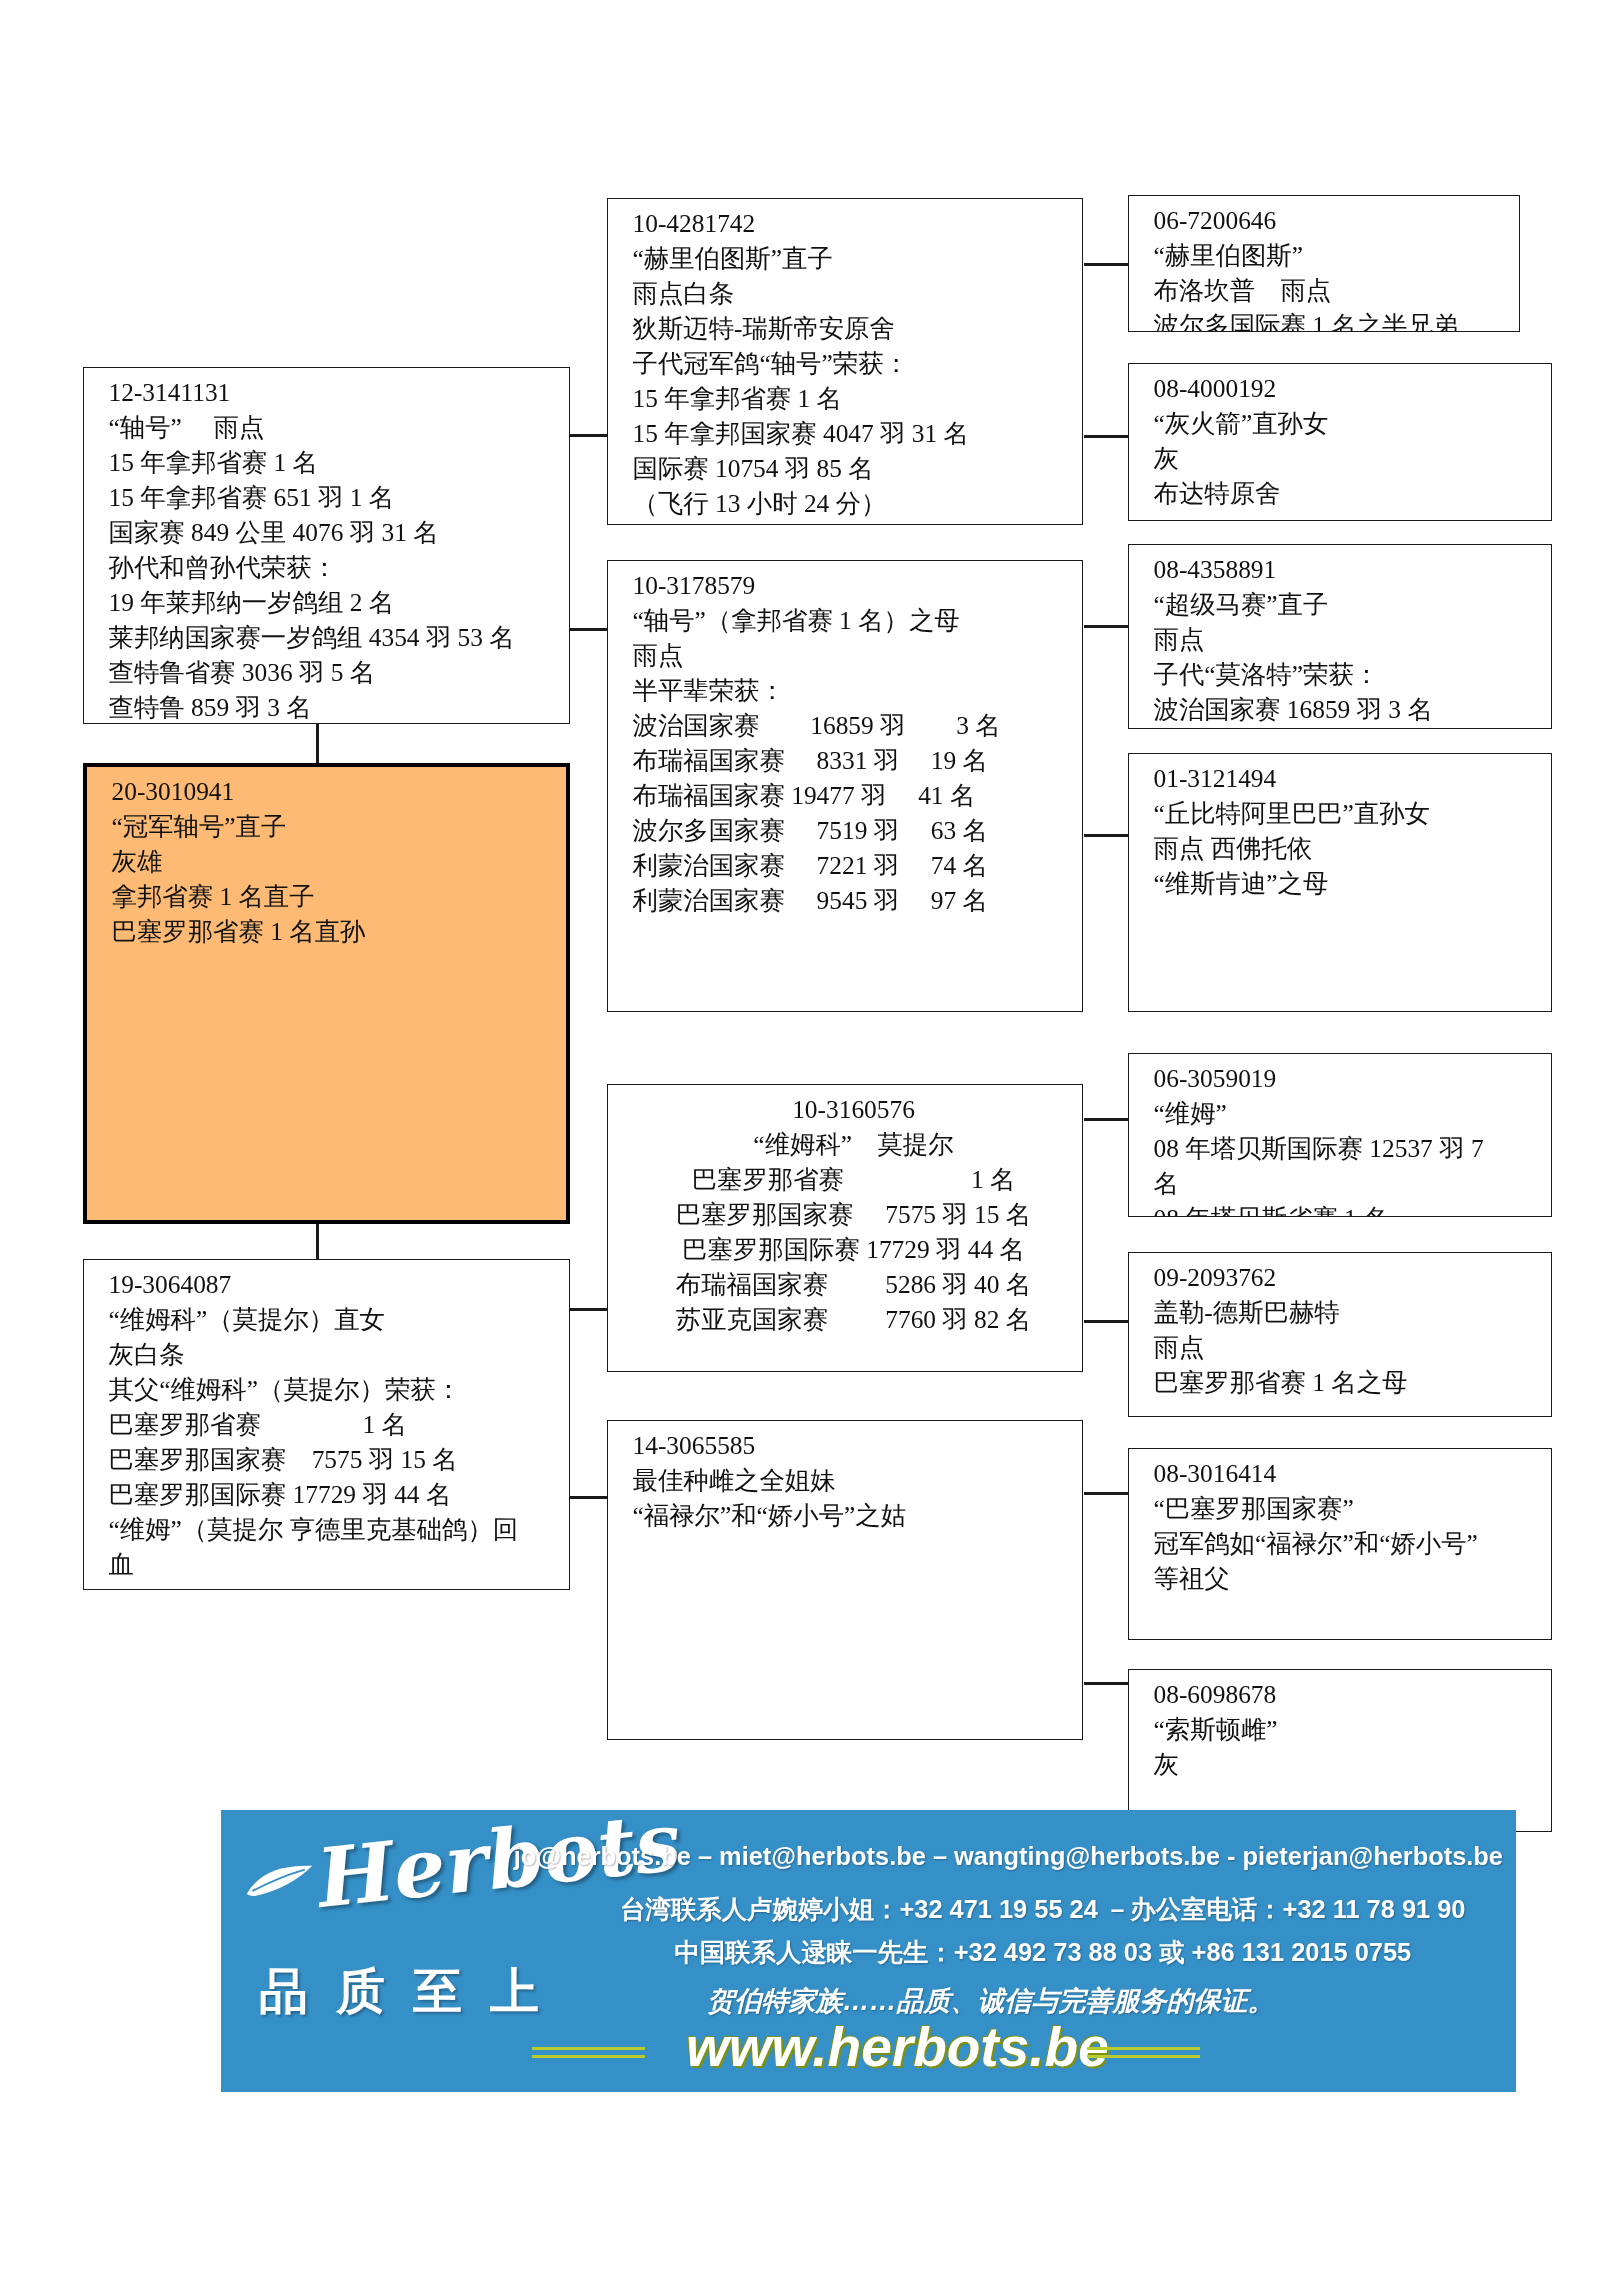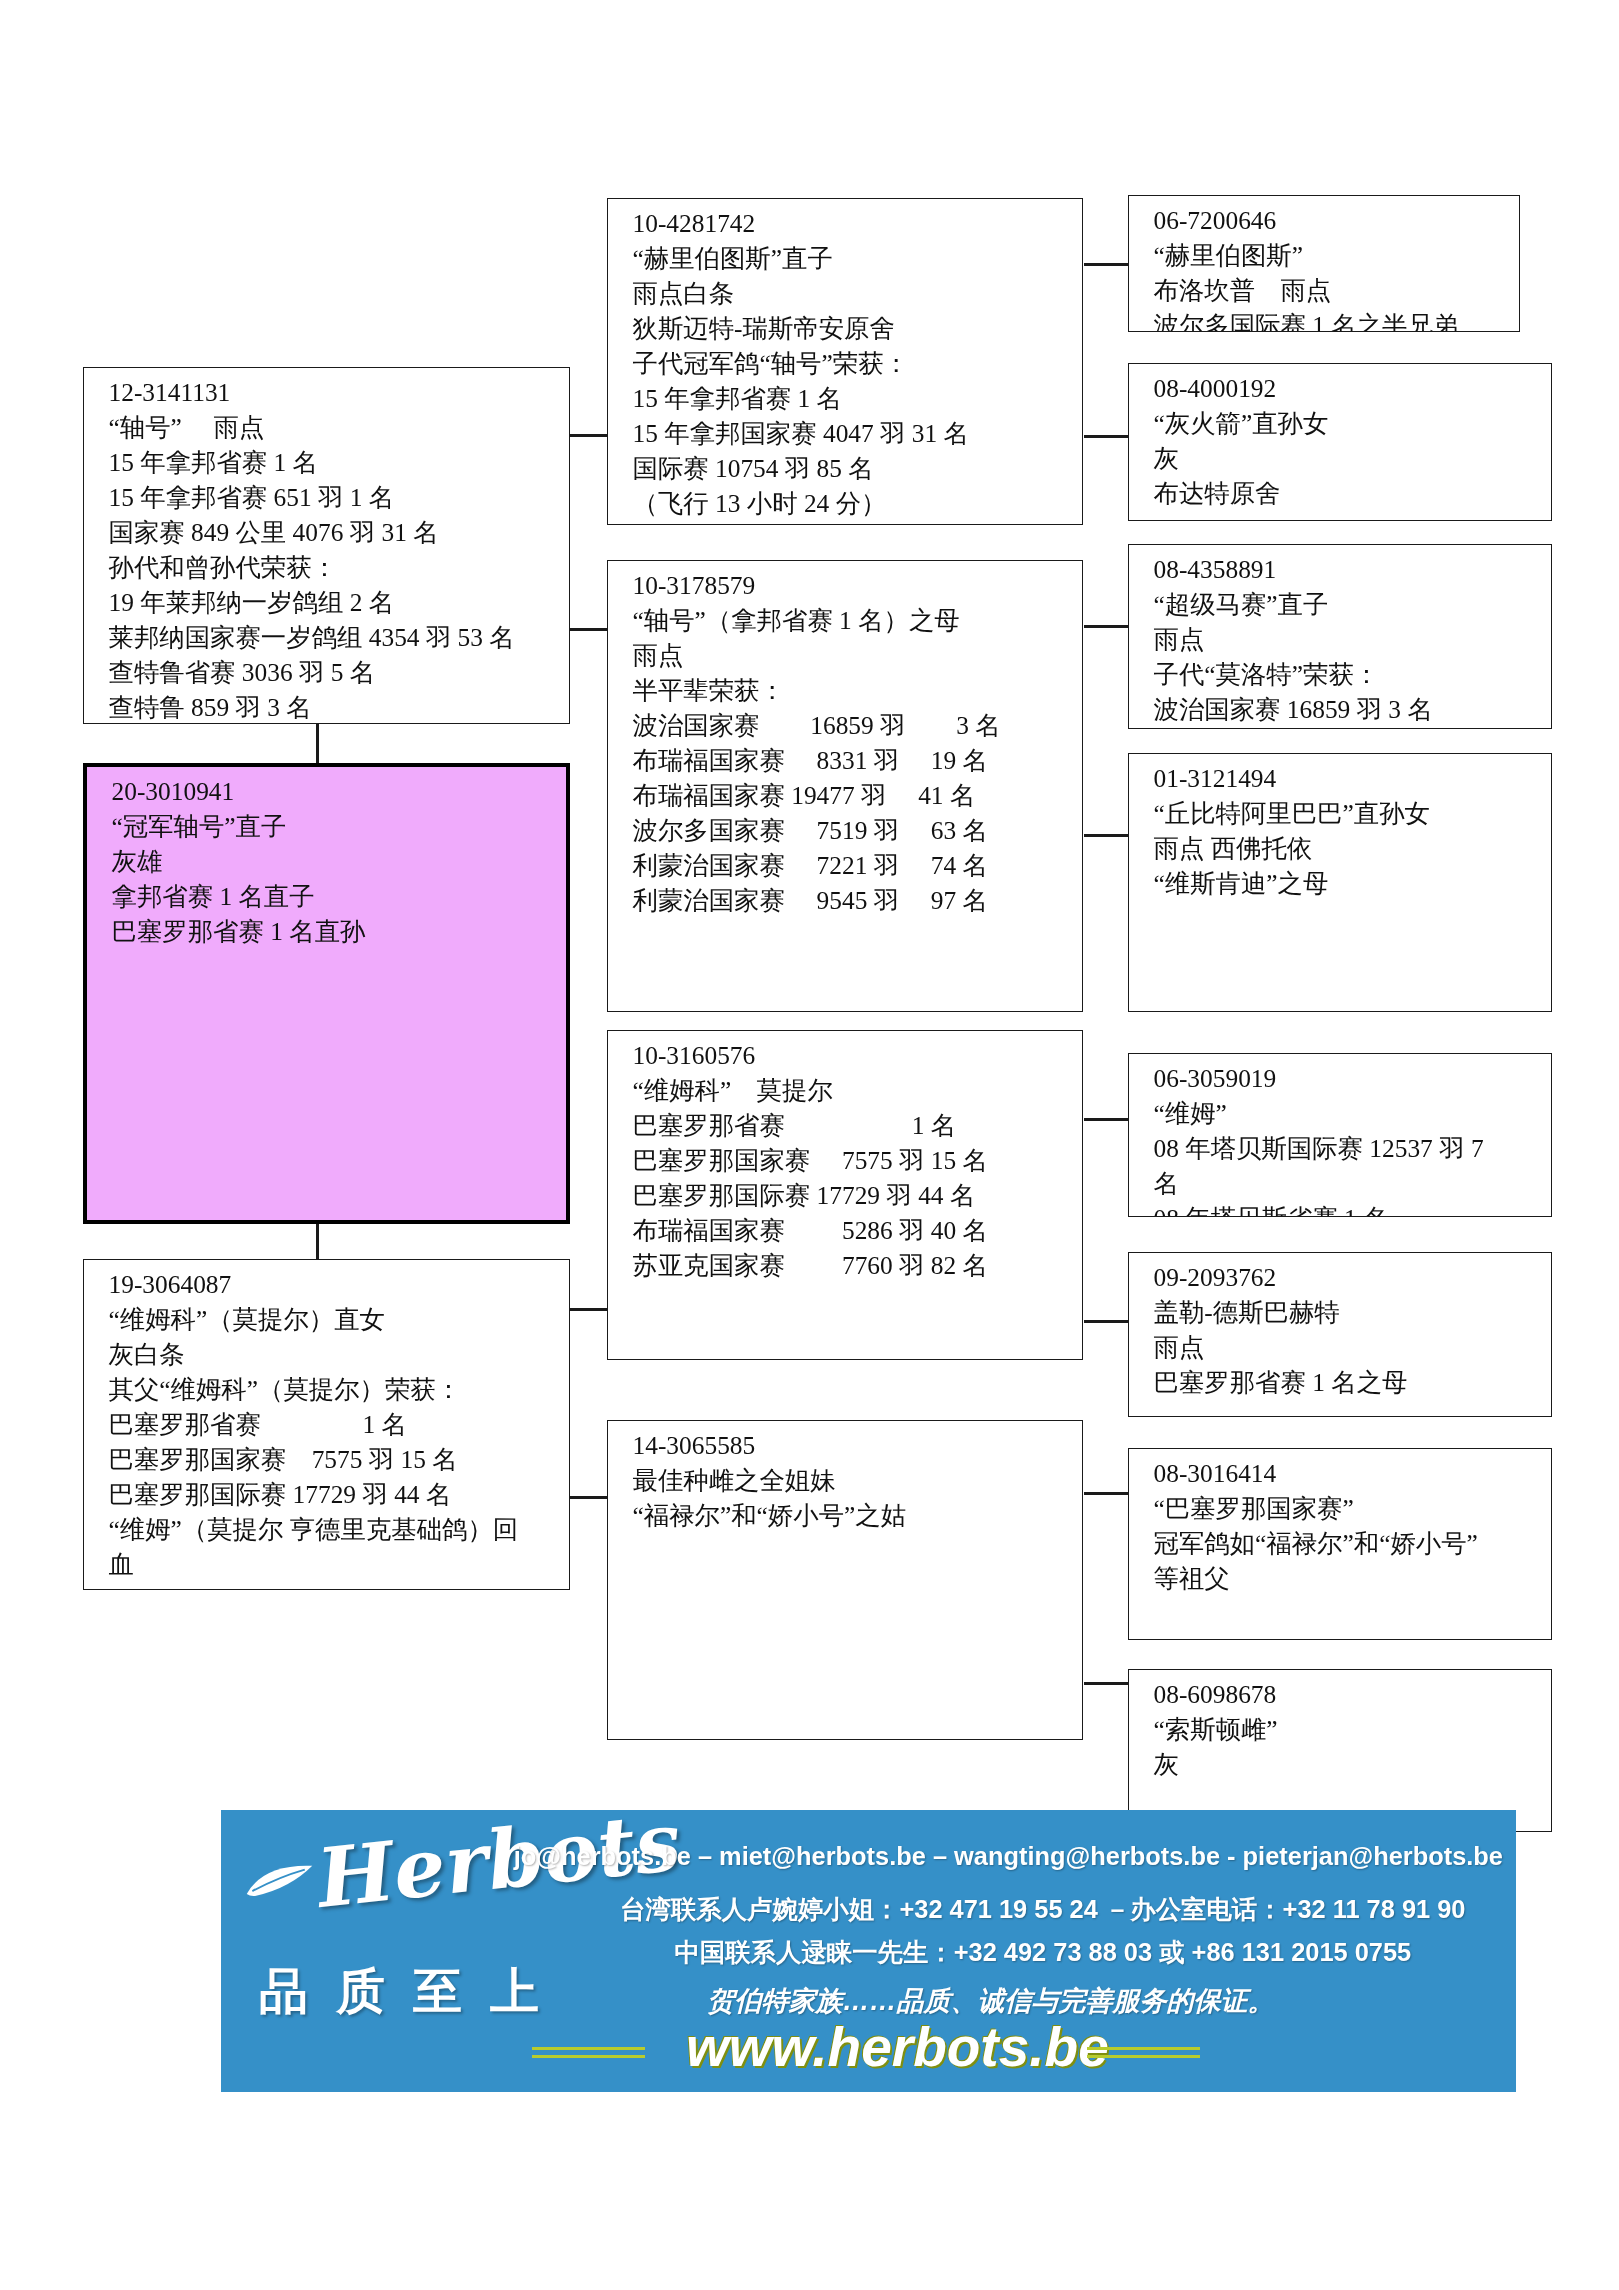--- a/index.html
+++ b/index.html
@@ -9,21 +9,21 @@
     color:#111;
   }
   .box{
     position:absolute;box-sizing:border-box;
     border:1.9px solid #1a1a1a;background:#fff;
     padding:6.6px 7.5px 0 24.5px;
     font-size:25.4px;line-height:35px;
     white-space:pre-wrap;overflow:hidden;
   }
   .box.main{
-    border:4.7px solid #000;background:#f0abfc;
+    border:4.7px solid #000;background:#fdba74;
   }
   .bline{min-height:35px;}
   .hline{position:absolute;height:2.8px;background:#1a1a1a;}
   .vline{position:absolute;width:2.8px;background:#1a1a1a;}
   .banner{
     position:absolute;left:221px;top:1810px;width:1295px;height:282px;
     background:#3590c8;overflow:hidden;
     font-family:"Liberation Sans","DejaVu Sans",sans-serif;
   }
   .logo{
@@ -76,21 +76,21 @@
 <div class="box" style="left:83px;top:367px;width:487px;height:357px;"><div class="bline">12-3141131</div><div class="bline">“轴号”　 雨点</div><div class="bline">15 年拿邦省赛 1 名</div><div class="bline">15 年拿邦省赛 651 羽 1 名</div><div class="bline">国家赛 849 公里 4076 羽 31 名</div><div class="bline">孙代和曾孙代荣获：</div><div class="bline">19 年莱邦纳一岁鸽组 2 名</div><div class="bline">莱邦纳国家赛一岁鸽组 4354 羽 53 名</div><div class="bline">查特鲁省赛 3036 羽 5 名</div><div class="bline">查特鲁 859 羽 3 名</div></div>
 
 <div class="box main" style="left:83px;top:763px;width:487px;height:461px;"><div class="bline">20-3010941</div><div class="bline">“冠军轴号”直子</div><div class="bline">灰雄</div><div class="bline">拿邦省赛 1 名直子</div><div class="bline">巴塞罗那省赛 1 名直孙</div></div>
 
 <div class="box" style="left:83px;top:1259px;width:487px;height:331px;"><div class="bline">19-3064087</div><div class="bline">“维姆科”（莫提尔）直女</div><div class="bline">灰白条</div><div class="bline">其父“维姆科”（莫提尔）荣获：</div><div class="bline">巴塞罗那省赛　　　　1 名</div><div class="bline">巴塞罗那国家赛　7575 羽 15 名</div><div class="bline">巴塞罗那国际赛 17729 羽 44 名</div><div class="bline">“维姆”（莫提尔 亨德里克基础鸽）回</div><div class="bline">血</div></div>
 
 <div class="box" style="left:607px;top:198px;width:476px;height:327px;"><div class="bline">10-4281742</div><div class="bline">“赫里伯图斯”直子</div><div class="bline">雨点白条</div><div class="bline">狄斯迈特-瑞斯帝安原舍</div><div class="bline">子代冠军鸽“轴号”荣获：</div><div class="bline">15 年拿邦省赛 1 名</div><div class="bline">15 年拿邦国家赛 4047 羽 31 名</div><div class="bline">国际赛 10754 羽 85 名</div><div class="bline">（飞行 13 小时 24 分）</div></div>
 
 <div class="box" style="left:607px;top:560px;width:476px;height:452px;"><div class="bline">10-3178579</div><div class="bline">“轴号”（拿邦省赛 1 名）之母</div><div class="bline">雨点</div><div class="bline">半平辈荣获：</div><div class="bline">波治国家赛　　16859 羽　　3 名</div><div class="bline">布瑞福国家赛　 8331 羽　 19 名</div><div class="bline">布瑞福国家赛 19477 羽　 41 名</div><div class="bline">波尔多国家赛　 7519 羽　 63 名</div><div class="bline">利蒙治国家赛　 7221 羽　 74 名</div><div class="bline">利蒙治国家赛　 9545 羽　 97 名</div></div>
 
-<div class="box" style="left:607px;top:1030px;width:476px;height:330px;"><div class="bline">10-3160576</div><div class="bline">“维姆科”　莫提尔</div><div class="bline">巴塞罗那省赛　　　　　1 名</div><div class="bline">巴塞罗那国家赛　 7575 羽 15 名</div><div class="bline">巴塞罗那国际赛 17729 羽 44 名</div><div class="bline">布瑞福国家赛　　 5286 羽 40 名</div><div class="bline">苏亚克国家赛　　 7760 羽 82 名</div></div>
+<div class="box" style="left:607px;top:1084px;width:476px;height:288px;text-align:center;"><div class="bline">10-3160576</div><div class="bline">“维姆科”　莫提尔</div><div class="bline">巴塞罗那省赛　　　　　1 名</div><div class="bline">巴塞罗那国家赛　 7575 羽 15 名</div><div class="bline">巴塞罗那国际赛 17729 羽 44 名</div><div class="bline">布瑞福国家赛　　 5286 羽 40 名</div><div class="bline">苏亚克国家赛　　 7760 羽 82 名</div></div>
 
 <div class="box" style="left:607px;top:1420px;width:476px;height:320px;"><div class="bline">14-3065585</div><div class="bline">最佳种雌之全姐妹</div><div class="bline">“福禄尔”和“娇小号”之姑</div></div>
 
 <div class="box" style="left:1128px;top:195px;width:392px;height:137px;"><div class="bline">06-7200646</div><div class="bline">“赫里伯图斯”</div><div class="bline">布洛坎普　雨点</div><div class="bline">波尔多国际赛 1 名之半兄弟</div></div>
 
 <div class="box" style="left:1128px;top:363px;width:424px;height:158px;"><div class="bline">08-4000192</div><div class="bline">“灰火箭”直孙女</div><div class="bline">灰</div><div class="bline">布达特原舍</div></div>
 
 <div class="box" style="left:1128px;top:544px;width:424px;height:185px;"><div class="bline">08-4358891</div><div class="bline">“超级马赛”直子</div><div class="bline">雨点</div><div class="bline">子代“莫洛特”荣获：</div><div class="bline">波治国家赛 16859 羽 3 名</div></div>
 
 <div class="box" style="left:1128px;top:753px;width:424px;height:259px;"><div class="bline">01-3121494</div><div class="bline">“丘比特阿里巴巴”直孙女</div><div class="bline">雨点 西佛托依</div><div class="bline">“维斯肯迪”之母</div></div>

